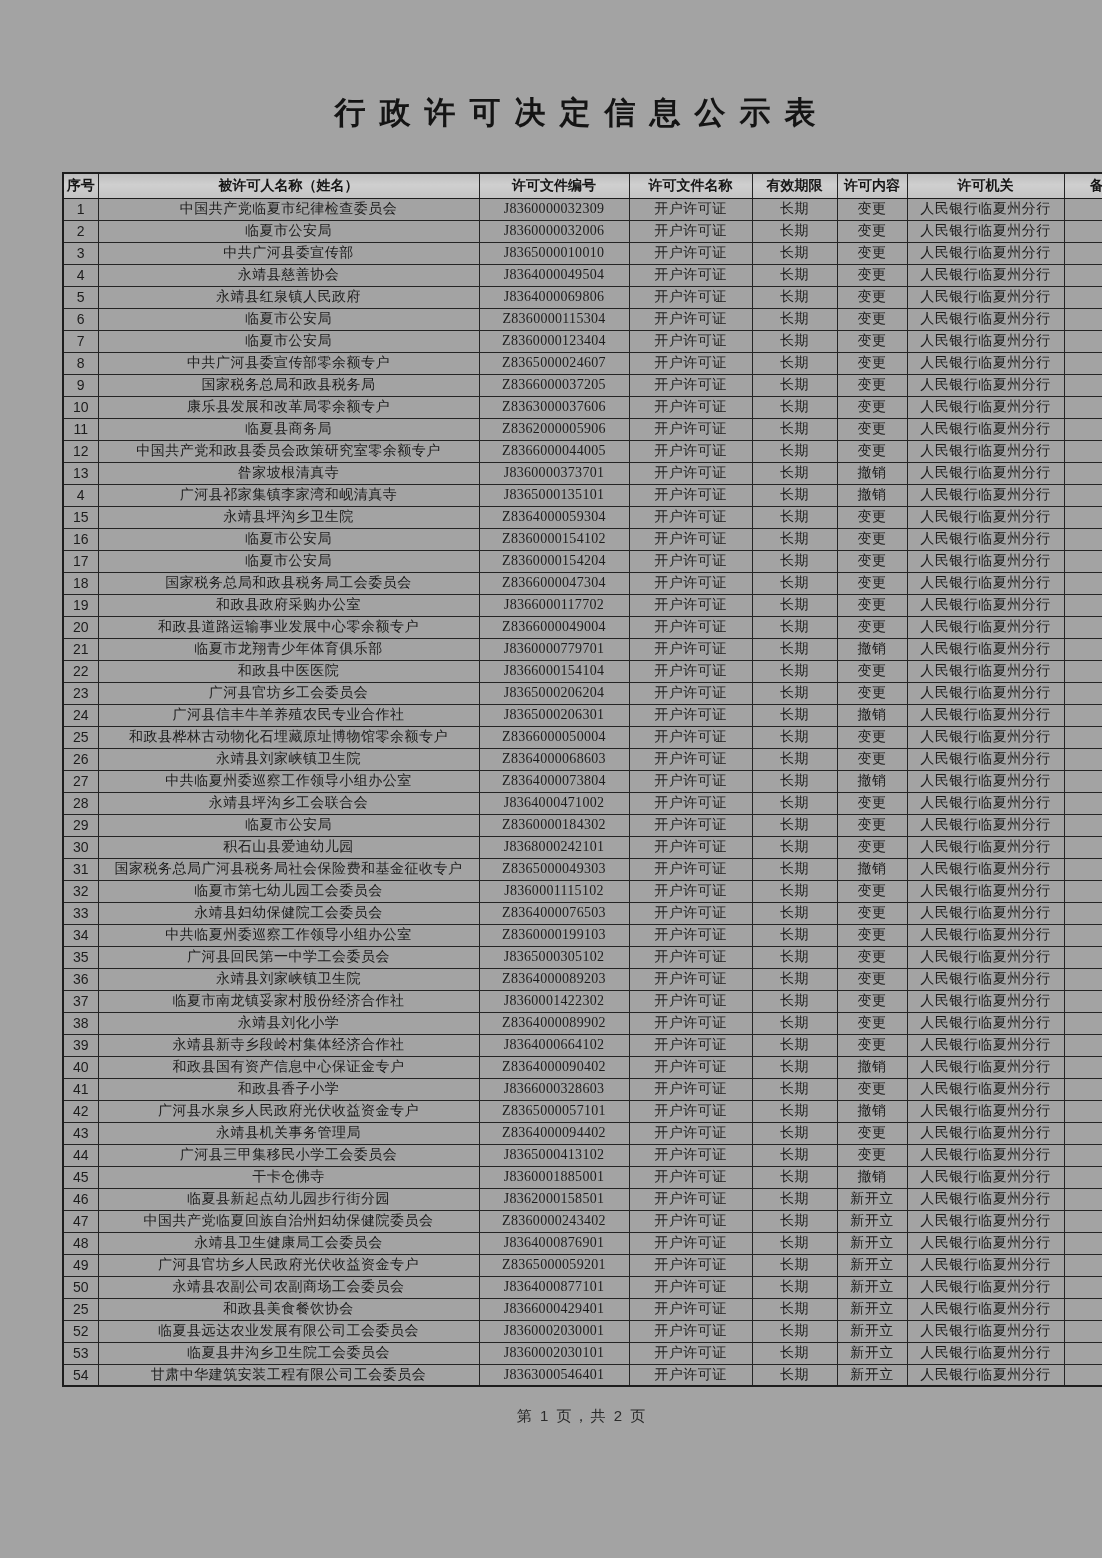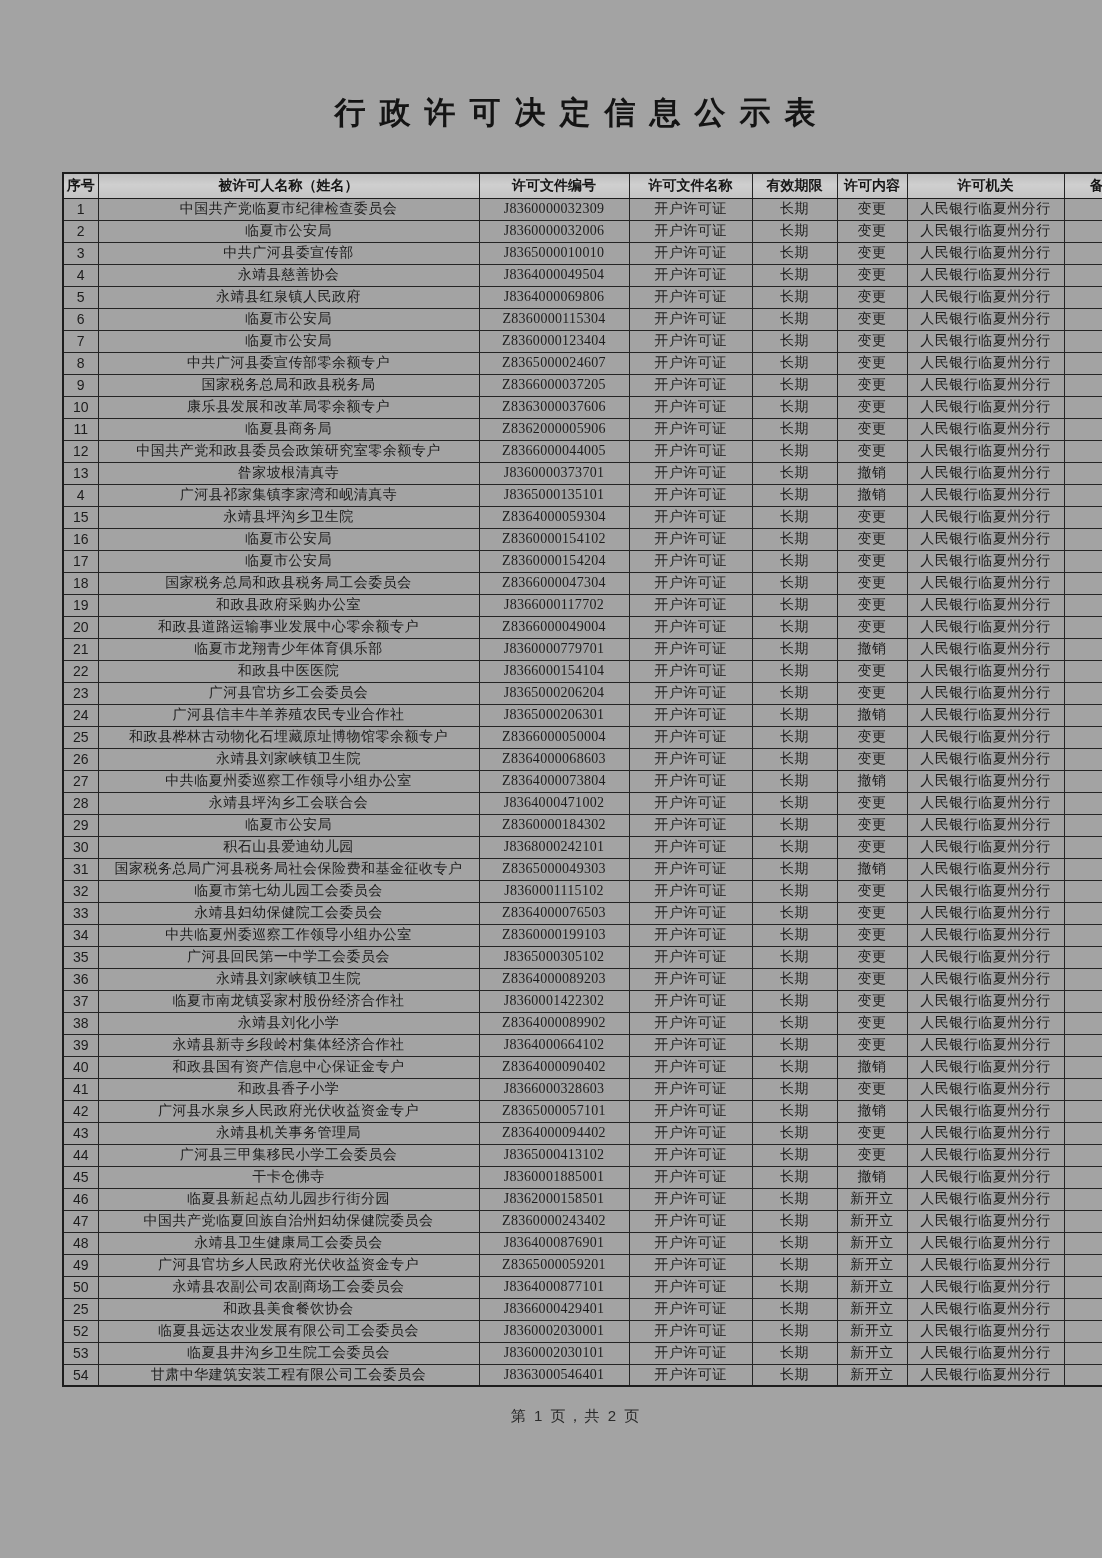--- a/index.html
+++ b/index.html
@@ -69,21 +69,21 @@
   table.permit-table td { height: 22px; font-size: 14px; }
   table.permit-table tr > *:first-child { border-left: 2px solid #1d1d1d; }
   table.permit-table tbody tr:last-child td { border-bottom: 2px solid #1d1d1d; }
   td.num  { font-family: "Liberation Sans", sans-serif; font-size: 14px; }
   td.name { font-size: 14px; letter-spacing: 0.5px; }
   td.code { font-family: Liberation Serif, serif; font-size: 14.5px; letter-spacing: 0.3px; }
   td.doc, td.term, td.content, td.authority { letter-spacing: 0.5px; }
   .doc-footer {
     position: absolute;
     top: 1407px;
-    left: 56px;
+    left: 62px;
     width: 1040px;
     text-align: center;
     font-family: "Liberation Sans", sans-serif;
     font-size: 15px;
     color: #2a2a2a;
     letter-spacing: 2px;
   }
 </style>
 </head>
 <body>

